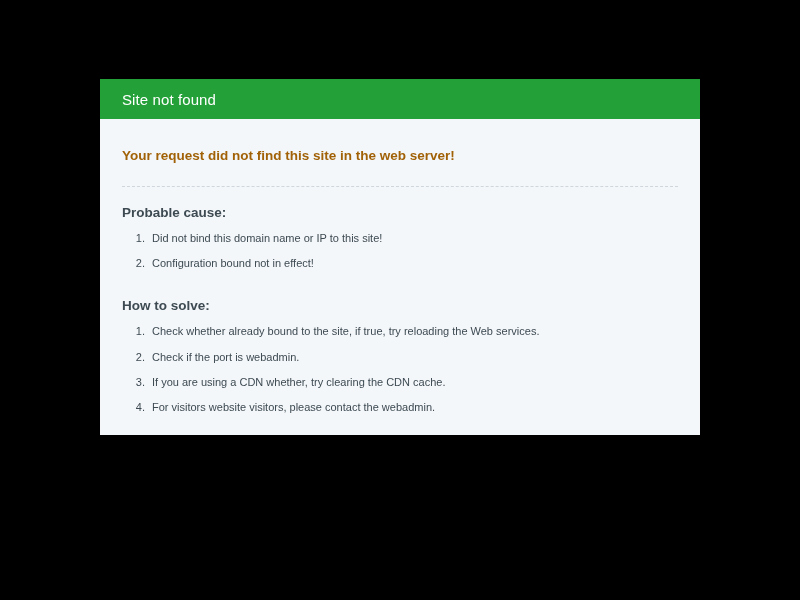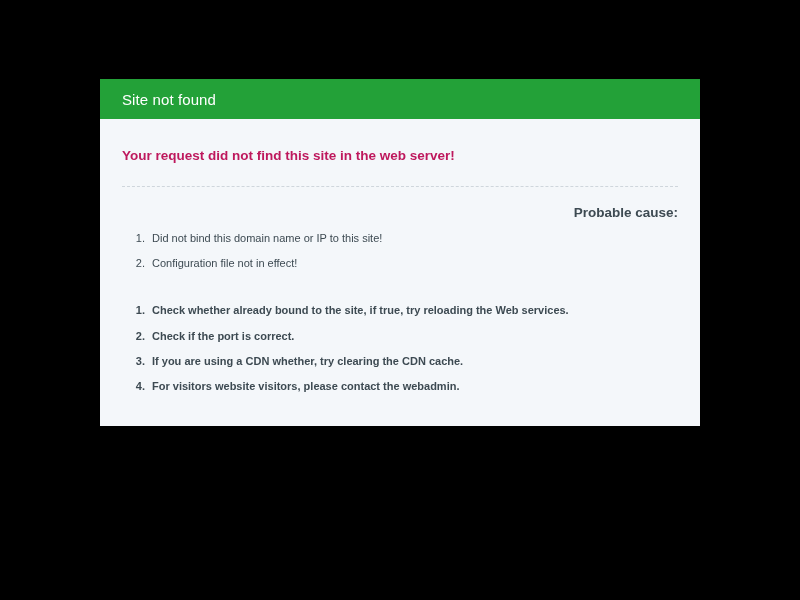--- a/index.html
+++ b/index.html
@@ -48,52 +48,50 @@
     letter-spacing: 0.1px;
   }
 
   .panel-body {
     padding: 22px 22px 26px 22px;
     box-sizing: border-box;
     background: #f4f7fa;
   }
 
   .alert-line {
-    color: #be185d;
+    color: #a16207;
     font-size: 13.5px;
     font-weight: bold;
     margin: 6px 0 0 0;
     line-height: 1.4;
   }
 
   .divider {
     border: none;
     border-top: 1px dashed #cfd6dc;
     margin: 20px 0 18px 0;
   }
 
   .section-heading {
     color: #3d4a52;
     font-size: 13.5px;
     font-weight: bold;
     margin: 0 0 6px 0;
-    text-align: right;
   }
 
   ol.reason-list {
     margin: 0 0 22px 0;
     padding-left: 26px;
     color: #3d4a52;
   }
 
   ol.solve-list {
     margin: 0;
     padding-left: 26px;
     color: #3d4a52;
-    font-weight: bold;
   }
 
   ol.reason-list li,
   ol.solve-list li {
     font-size: 11px;
     line-height: 2.3;
     color: #3d4a52;
     padding-left: 4px;
   }
 </style>
@@ -111,26 +109,27 @@
     <div class="panel-body">
 
       <p class="alert-line">Your request did not find this site in the web server!</p>
 
       <hr class="divider">
 
       <p class="section-heading">Probable cause:</p>
 
       <ol class="reason-list">
         <li>Did not bind this domain name or IP to this site!</li>
-        <li>Configuration file not in effect!</li>
+        <li>Configuration bound not in effect!</li>
       </ol>
 
+      <p class="section-heading">How to solve:</p>
 
       <ol class="solve-list">
         <li>Check whether already bound to the site, if true, try reloading the Web services.</li>
-        <li>Check if the port is correct.</li>
+        <li>Check if the port is webadmin.</li>
         <li>If you are using a CDN whether, try clearing the CDN cache.</li>
         <li>For visitors website visitors, please contact the webadmin.</li>
       </ol>
 
     </div>
   </div>
 </div>
 
 </body></html>

